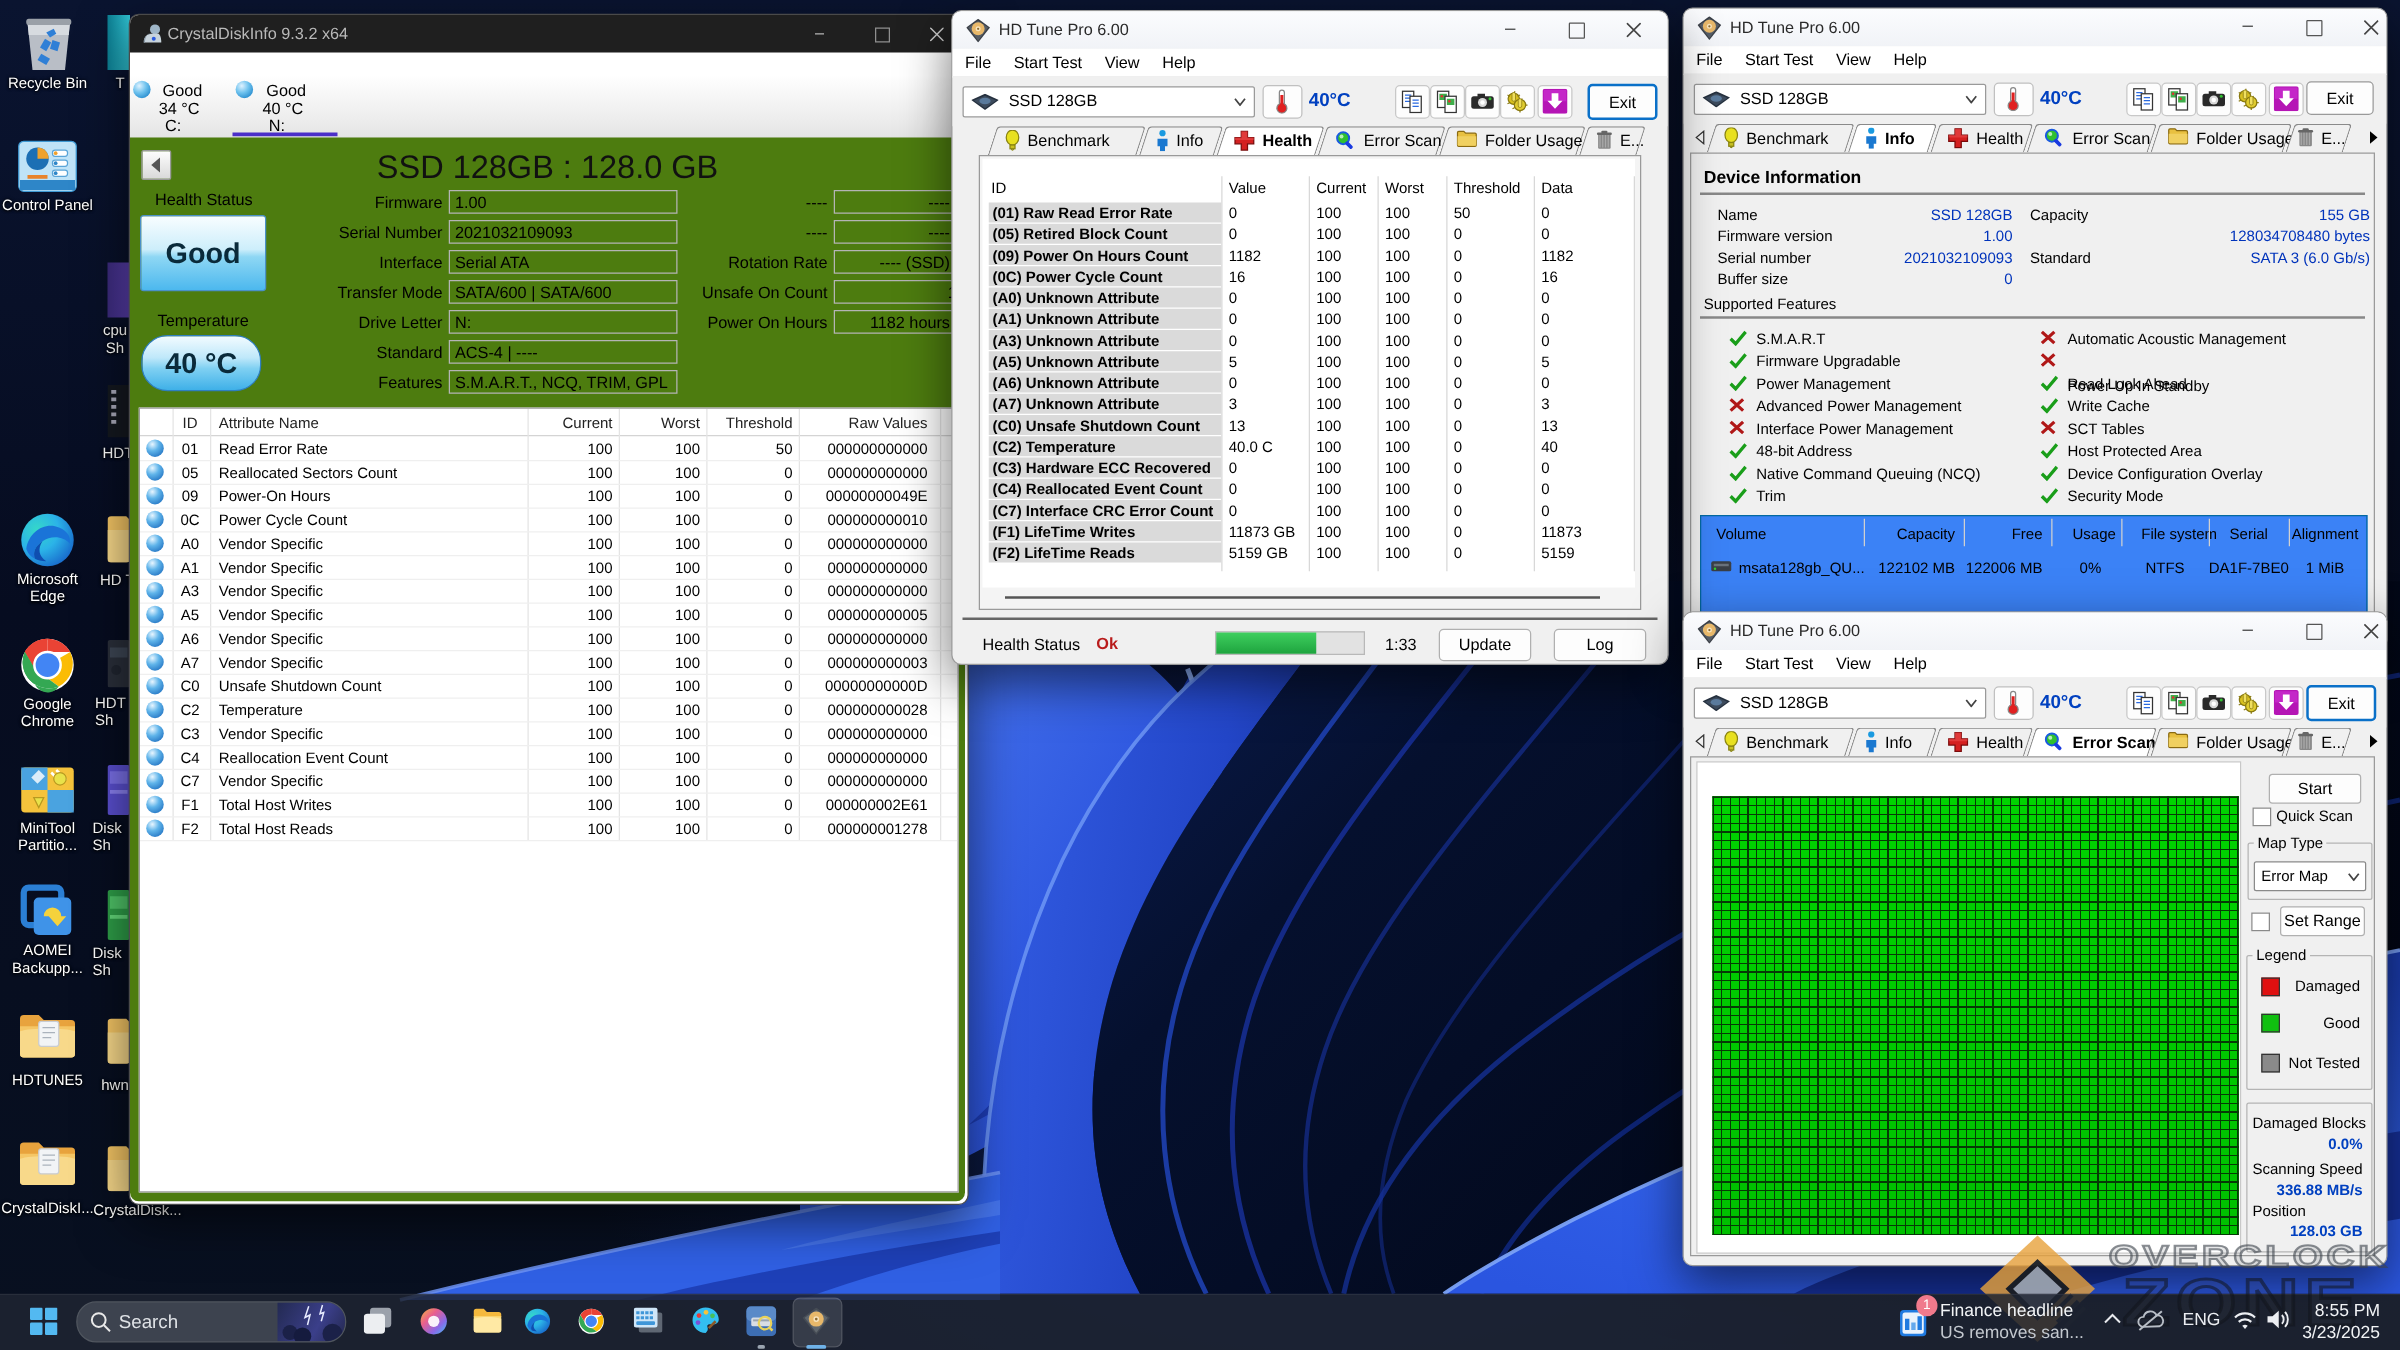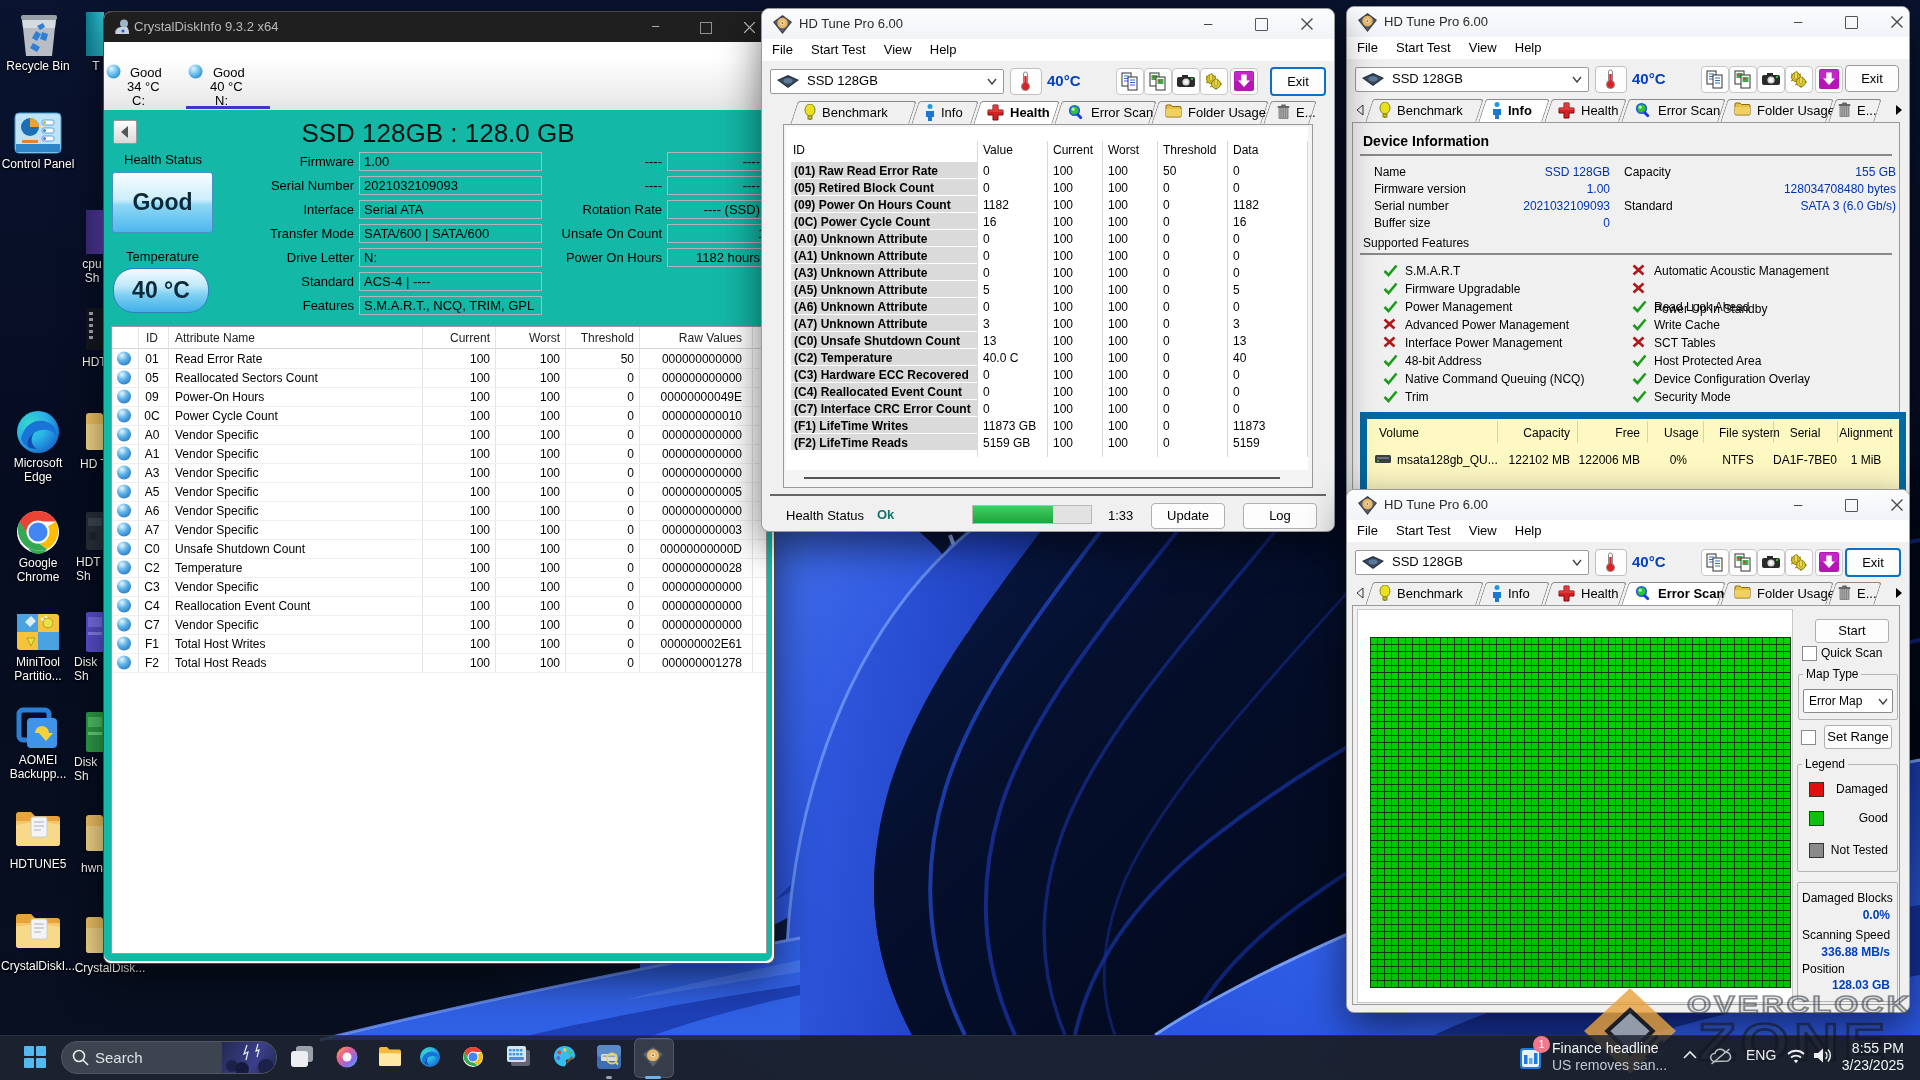--- a/index.html
+++ b/index.html
@@ -255,21 +255,21 @@
       <div class="abs t13" style="left:28px;top:33px;">C:</div>
       <svg class="abs" style="left:84px;top:4px" width="15" height="15" viewBox="0 0 15 15">
           <circle cx="7.5" cy="7.5" r="7" fill="url(#orbB)"></circle>
         </svg>
       <div class="abs t13" style="left:109px;top:5px;">Good</div>
       <div class="abs t13" style="left:106px;top:19px;">40 °C</div>
       <div class="abs t13" style="left:111px;top:33px;">N:</div>
       <div class="abs" style="left:82px;top:46px;width:84px;height:3px;background:#4b2fc9;"></div>
     </div>
 
-    <div class="abs" style="left:0;top:98px;width:668px;height:851px;background:#14b8a6;border-radius:0 0 7px 7px;">
+    <div class="abs" style="left:0;top:98px;width:668px;height:851px;background:#4d7c0f;border-radius:0 0 7px 7px;">
       <div class="abs" style="left:9px;top:10px;width:22px;height:22px;background:linear-gradient(#fdfdfd,#d9d9d9);border:1px solid #9a9a9a;border-radius:2px;"><svg width="22" height="22" viewBox="0 0 22 22">
             <path d="M14 5 L7 11 L14 17 Z" fill="#555"></path>
           </svg></div>
       <div class="abs" style="left:114px;top:8px;width:440px;text-align:center;font-size:26px;color:#111;">SSD 128GB : 128.0 GB</div>
       <div class="abs t13" style="left:20px;top:42px;">Health Status</div>
       <div class="abs" style="left:8px;top:62px;width:99px;height:59px;border:1px solid #4a90c8;border-radius:3px;background:linear-gradient(#f8fdff,#cdeefb 45%,#8ed7f4 55%,#4cb8ee);">
         <div class="abs" style="left:0;top:0;width:99px;text-align:center;font-size:23px;font-weight:bold;color:#0a2a3a;line-height:59px;">Good</div>
       </div>
       <div class="abs t13" style="left:22px;top:139px;">Temperature</div>
       <div class="abs" style="left:9px;top:158px;width:94px;height:43px;border:1px solid #2f7fc0;border-radius:21px;background:linear-gradient(#f2fbff,#bfe8fa 40%,#7fd0f2 60%,#3fb0e8);">
@@ -703,21 +703,21 @@
         </svg>
         <div class="abs t12" style="left:301px;top:249px;">Device Configuration Overlay</div>
         <svg class="abs" style="left:30px;top:267px" width="15" height="13" viewBox="0 0 15 13">
           <path d="M1.5 7 L5.5 11 L13.5 1.5" stroke="#1a9e1a" stroke-width="2.6" fill="none"></path>
         </svg>
         <div class="abs t12" style="left:52px;top:267px;">Trim</div>
         <svg class="abs" style="left:279px;top:267px" width="15" height="13" viewBox="0 0 15 13">
           <path d="M1.5 7 L5.5 11 L13.5 1.5" stroke="#1a9e1a" stroke-width="2.6" fill="none"></path>
         </svg>
         <div class="abs t12" style="left:301px;top:267px;">Security Mode</div>
-        <div class="abs" style="left:7px;top:289px;width:532px;height:96px;background:#fef9c3;border:7px solid #0369a1;">
+        <div class="abs" style="left:7px;top:289px;width:532px;height:96px;background:#3b82f6;border:1px solid #0369a1;">
           <svg class="abs" style="left:0;top:0" width="530" height="94" viewBox="0 0 530 94">
             <text x="12" y="18" font-size="12" fill="#000">Volume</text>
             <text x="203" y="18" font-size="12" fill="#000" text-anchor="end">Capacity</text>
             <text x="273" y="18" font-size="12" fill="#000" text-anchor="end">Free</text>
             <text x="297" y="18" font-size="12" fill="#000">Usage</text>
             <text x="352" y="18" font-size="12" fill="#000">File system</text>
             <text x="438" y="18" font-size="12" fill="#000" text-anchor="middle">Serial</text>
             <text x="499" y="18" font-size="12" fill="#000" text-anchor="middle">Alignment</text>
             <line x1="130.5" y1="2" x2="130.5" y2="24" stroke="#d0d0d0"></line>
             <line x1="210.5" y1="2" x2="210.5" y2="24" stroke="#d0d0d0"></line>
@@ -1006,21 +1006,21 @@
             <text x="267" y="319.5" font-size="12" fill="#000">100</text>
             <text x="322" y="319.5" font-size="12" fill="#000">100</text>
             <text x="377" y="319.5" font-size="12" fill="#000">0</text>
             <text x="447" y="319.5" font-size="12" fill="#000">5159</text>
           </svg>
         </div>
         <div class="abs" style="left:20px;top:352px;width:476px;height:2px;background:#555;"></div>
       </div>
       <div class="abs" style="left:8px;top:485px;width:556px;height:2px;background:#666;"></div>
       <div class="abs t13" style="left:24px;top:499px;">Health Status</div>
-      <div class="abs" style="left:115px;top:498px;font-size:13px;font-weight:bold;color:#0f766e;">Ok</div>
+      <div class="abs" style="left:115px;top:498px;font-size:13px;font-weight:bold;color:#b91c1c;">Ok</div>
       <div class="abs" style="left:210px;top:496px;width:118px;height:17px;background:#e2e2e2;border:1px solid #b8b8b8;">
         <div class="abs" style="left:0;top:0;width:80px;height:17px;background:#22b14c;background:linear-gradient(#3fcf5f,#1ea43e);"></div>
       </div>
       <div class="abs t13" style="left:346px;top:499px;">1:33</div>
       <div class="btn" style="left:389px;top:494px;width:72px;height:24px;line-height:24px;">Update</div>
       <div class="btn" style="left:481px;top:494px;width:72px;height:24px;line-height:24px;">Log</div>
     </div>
 
   <div class="window wlight" style="z-index:25;left:1346px;top:489px;width:562px;height:522px;">
       <div class="abs" style="left:0;top:0;width:562px;height:30px;background:linear-gradient(#fbfcfe,#f1f3f7);border-radius:7px 7px 0 0;">

